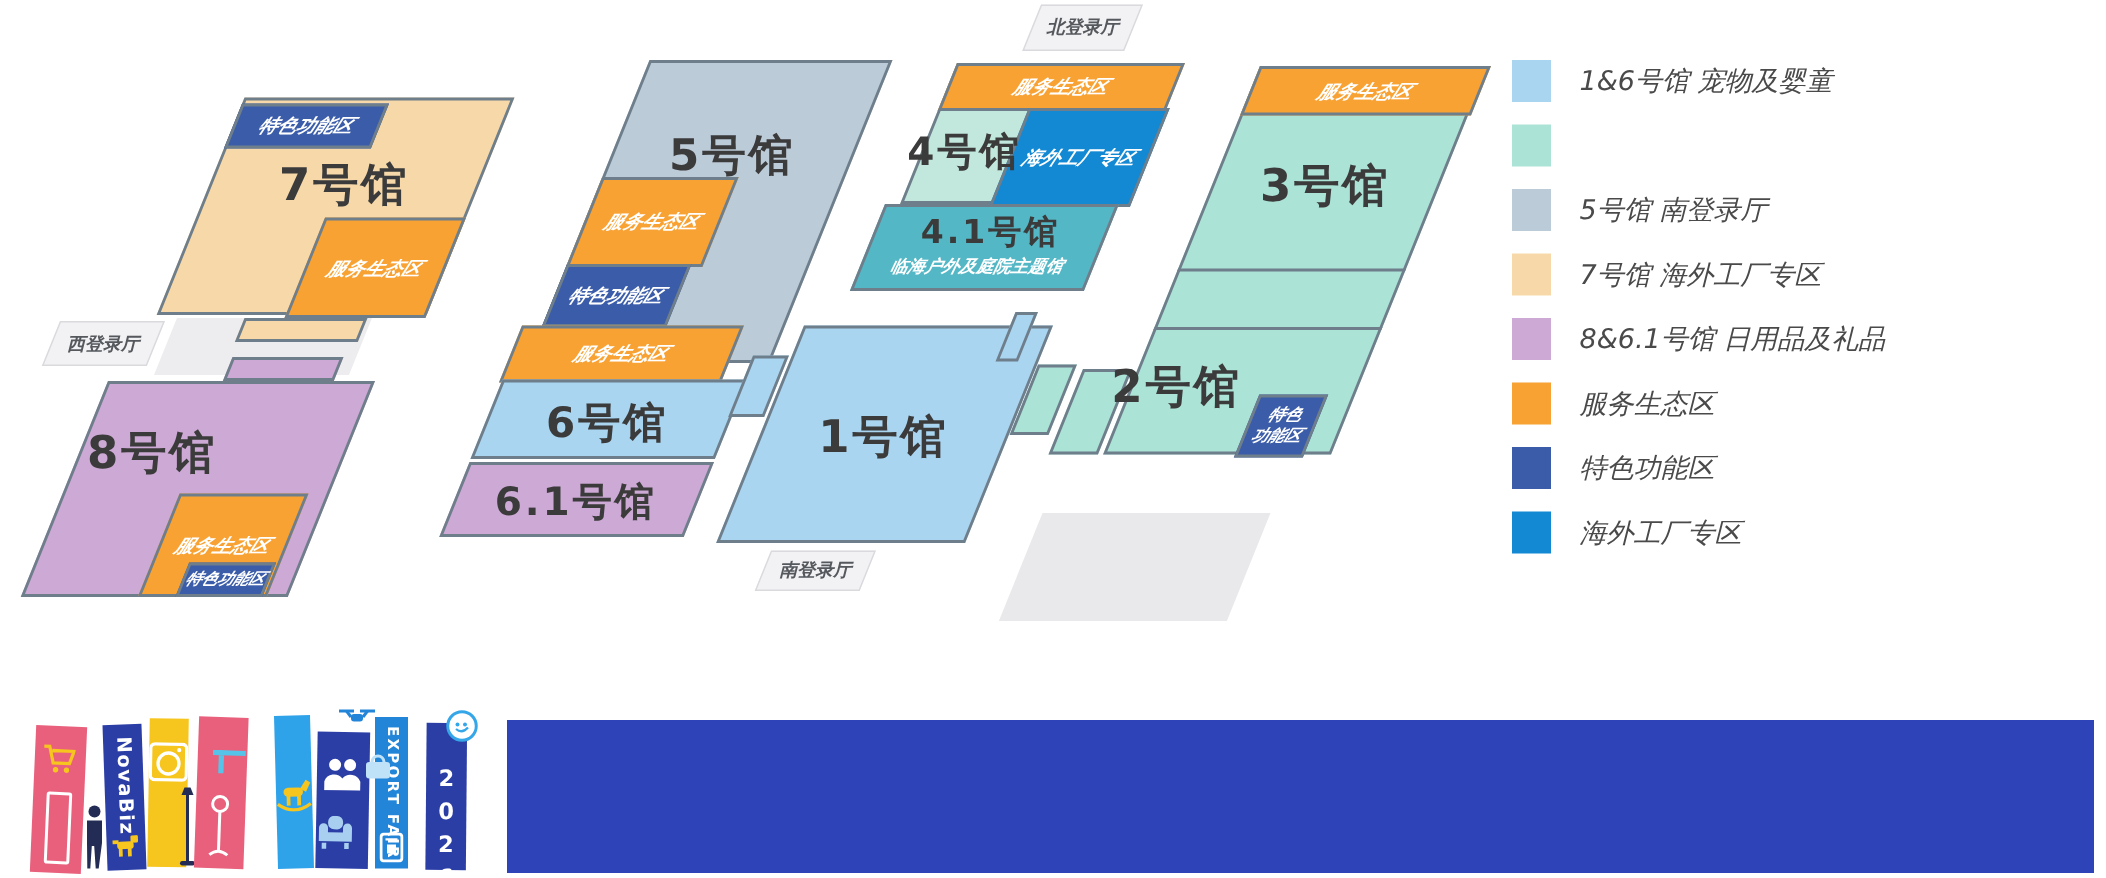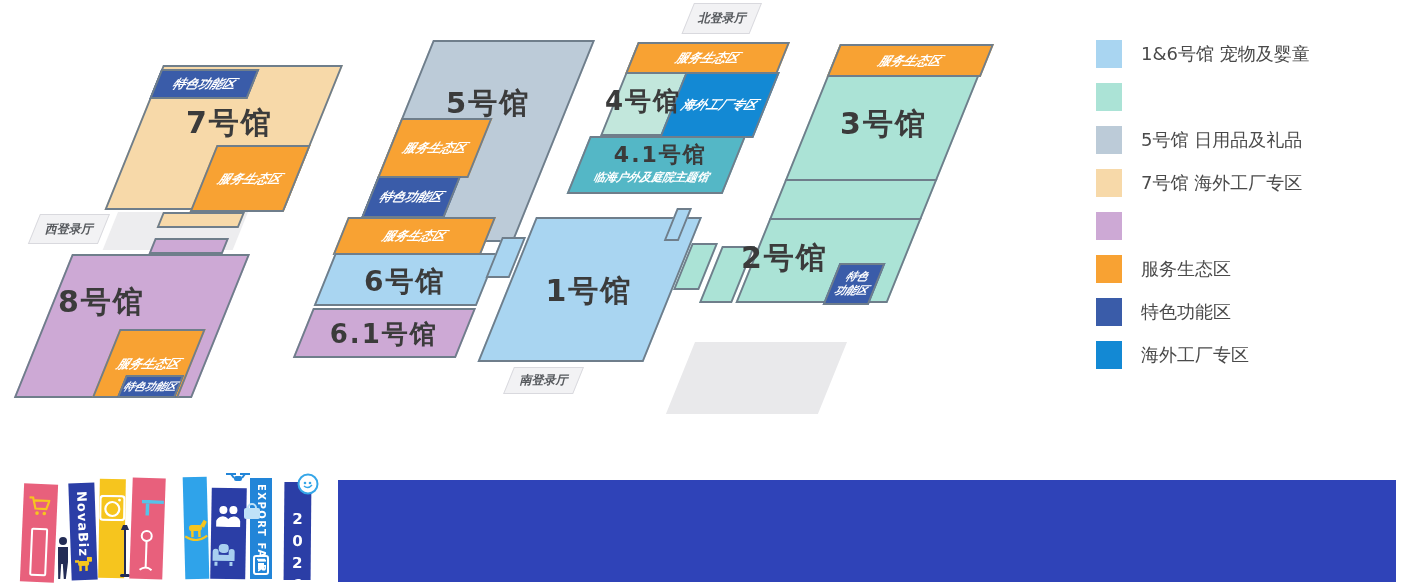--- a/index.html
+++ b/index.html
@@ -15,21 +15,21 @@
          display:flex; align-items:center; justify-content:center; }
   .zlab { color:#fff; font-weight:bold; font-style:italic; font-size:12.5px;
           text-align:center; line-height:1.25; white-space:pre-line; }
   .hname { position:absolute; left:0; right:0; text-align:center; font-weight:bold;
            color:#3B3B3B; transform:skewX(22deg); letter-spacing:2px; }
   .sub { position:absolute; left:0; right:0; text-align:center; color:#fff; font-weight:bold;
          font-style:italic; font-size:11.5px; }
   .entr { border:1px solid #D9D9DE; display:flex; align-items:center; justify-content:center; }
   .entr span { transform:skewX(22deg); font-style:italic; font-size:12px; color:#55585C; font-weight:bold; }
   .divline { position:absolute; left:-2px; right:-2px; height:2px; background:var(--border); }
-  .legend { position:absolute; left:1096px; top:40px; }
+  .legend { position:absolute; left:1008px; top:40px;font-style:italic; }
   .lrow { display:flex; align-items:center; height:28px; margin-bottom:15px; }
   .sw { width:26px; height:28px; flex:0 0 26px; }
   .llab { margin-left:19px; font-size:18px; color:#4A4A4A; white-space:nowrap; }
   .bar { position:absolute; left:338px; top:480px; width:1058px; height:102px; }
   .banner { position:absolute; display:flex; justify-content:center; }
   .vtext { writing-mode:vertical-rl; text-orientation:mixed; color:#fff; font-weight:bold; }
   .ic { position:absolute; }
 </style>
 </head>
 <body>
@@ -133,28 +133,29 @@
   <div class="legend">
     <div class="lrow">
       <span class="sw" style="background-color: rgb(169, 213, 241);"></span>
       <span class="llab">1&amp;6号馆 宠物及婴童</span>
     </div>
     <div class="lrow">
       <span class="sw" style="background-color: rgb(171, 227, 214);"></span>
     </div>
     <div class="lrow">
       <span class="sw" style="background-color: rgb(188, 203, 216);"></span>
-      <span class="llab">5号馆 日用品及礼品</span>
+      <span class="llab">5号馆 南登录厅</span>
     </div>
     <div class="lrow">
       <span class="sw" style="background-color: rgb(247, 217, 169);"></span>
       <span class="llab">7号馆 海外工厂专区</span>
     </div>
     <div class="lrow">
       <span class="sw" style="background-color: rgb(205, 169, 213);"></span>
+      <span class="llab">8&amp;6.1号馆 日用品及礼品</span>
     </div>
     <div class="lrow">
       <span class="sw" style="background-color: rgb(248, 162, 51);"></span>
       <span class="llab">服务生态区</span>
     </div>
     <div class="lrow">
       <span class="sw" style="background-color: rgb(58, 92, 169);"></span>
       <span class="llab">特色功能区</span>
     </div>
     <div class="lrow">

